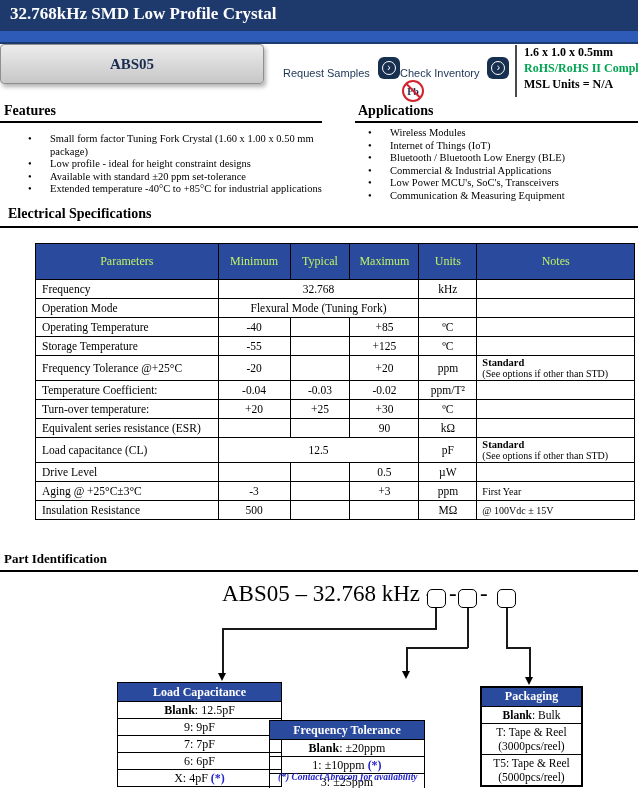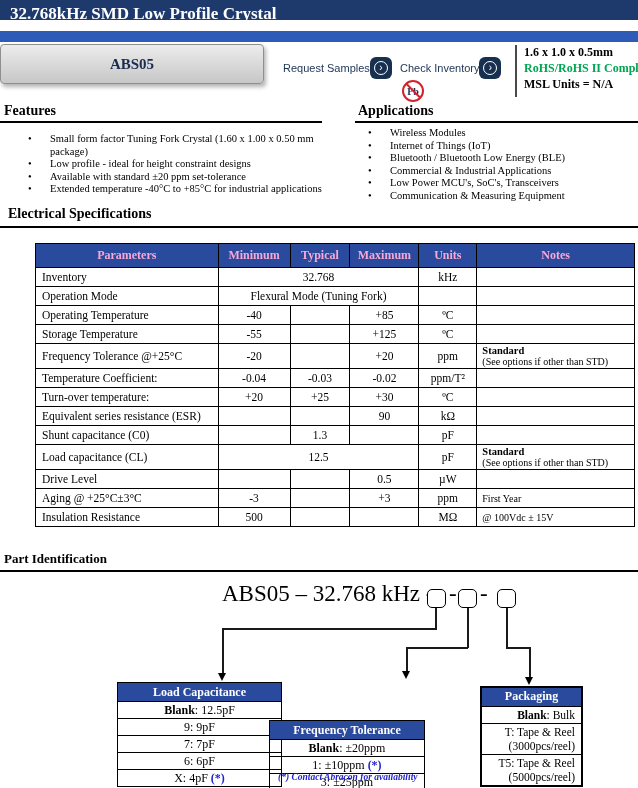--- a/index.html
+++ b/index.html
@@ -2,31 +2,31 @@
 <html><head>
 <meta charset="utf-8">
 <style>
   * { margin:0; padding:0; box-sizing:border-box; }
   html,body { background:#fff; }
   .page {
     position:relative; width:638px; height:788px; background:#fff;
     font-family:"Liberation Serif", serif; color:#000; overflow:hidden;
   }
   
-  .topbar { position:absolute; left:0; top:0; width:638px; height:20px;
+  .topbar { position:absolute; left:0; top:0; width:638px; height:44px;
     background:#1e3a6d; color:#fff; font-size:17px; font-weight:bold;
     line-height:28px; padding-left:10px; }
   .strip { position:absolute; left:0; top:31px; width:638px; height:11px; background:#2e5bb7; }
 
   
   .abs05-box { position:absolute; left:0; top:44px; width:264px; height:40px;
     background:linear-gradient(#ececec,#c7c7c7); border:1px solid #8f8f8f;
     border-radius:4px; box-shadow:2px 3px 4px rgba(0,0,0,.30);
     text-align:center; line-height:38px; font-size:15px; font-weight:bold; color:#1a2c50; }
-  .hdr-group { position:absolute; display:flex; align-items:center; 
+  .hdr-group { position:absolute; display:flex; align-items:flex-end; gap:8px;
     font-family:"Liberation Sans", sans-serif; font-size:11px; color:#1c3355; }
   .go-btn { width:22px; height:22px; background:#18304f; border-radius:6px;
     display:flex; align-items:center; justify-content:center; cursor:pointer; }
   .go-ring { width:14px; height:14px; border:1.5px solid #fff; border-radius:50%;
     display:flex; align-items:center; justify-content:center;
     color:#fff; font-size:10px; line-height:1; padding-bottom:1px; }
   .pb-icon { position:absolute; left:402px; top:80px; width:22px; height:22px;
     border:2px solid #d3232e; border-radius:50%; display:flex; align-items:center;
     justify-content:center; font-size:10px; font-weight:bold; color:#1a2c50; }
   .pb-slash { position:absolute; left:50%; top:-1px; width:2px; height:19px;
@@ -43,22 +43,22 @@
   ul.bullets li { position:relative; }
   #features-list li { padding-left:38px; }
   #features-list li::before { content:"•"; position:absolute; left:16px; }
   #applications-list li { padding-left:32px; }
   #applications-list li::before { content:"•"; position:absolute; left:10px; }
 
   
   .elec-table { position:absolute; left:35px; top:243px; width:600px;
     border-collapse:collapse; font-size:11.5px; }
   .elec-table th, .elec-table td { border:1px solid #000; vertical-align:middle; }
-  .elec-table thead th { background:#2a4a9d; color:#f9a8d4; font-weight:bold;
-    height:24px; font-size:12px; }
+  .elec-table thead th { background:#2a4a9d; color:#bef264; font-weight:normal;
+    height:36px; font-size:12px; }
   .elec-table thead th + th { border-left:1px solid #d9dff0; }
   .elec-table td { height:19px; padding:1px 4px; }
   .elec-table td.param { text-align:left; padding-left:6px; }
   .elec-table td.c { text-align:center; }
   .elec-table td.note { text-align:left; font-size:10px; line-height:11px; padding-left:5px; }
   .elec-table td.note b { font-size:10.5px; }
 
   
   .part-id { position:absolute; left:0; top:545px; width:638px; height:243px; }
   .pn-text { position:absolute; left:222px; top:36px; font-size:23px; }
@@ -67,21 +67,21 @@
   .pn-dash { position:absolute; font-size:23px; }
   .ln { position:absolute; background:#1a1a1a; }
   .arrow-down { position:absolute; width:0; height:0;
     border-left:4.5px solid transparent; border-right:4.5px solid transparent;
     border-top:8px solid #000; }
   .opt-table { position:absolute; border-collapse:collapse; font-size:12px; text-align:center; }
   .opt-table th { background:#2a4a9d; color:#fff; font-weight:bold; height:19px;
     border:1px solid #000; font-size:12px; }
   .opt-table td { border:1px solid #000; height:17px; padding:0 3px; }
   #packaging-table { border:2px solid #000; font-size:11.5px; }
-  #packaging-table td { line-height:14px; padding:1px 6px;text-align:right; }
+  #packaging-table td { line-height:14px; padding:1px 6px; }
   .star { color:#2323cc; font-weight:bold; }
   .ft-footnote { position:absolute; color:#2323cc; font-weight:bold; font-style:italic;
     font-size:9.5px; }
 </style>
 </head>
 <body>
 
 <div class="page">
 
   <div class="topbar">32.768kHz SMD Low Profile Crystal</div>
@@ -152,21 +152,21 @@
         <th>Parameters</th>
         <th>Minimum</th>
         <th>Typical</th>
         <th>Maximum</th>
         <th>Units</th>
         <th>Notes</th>
       </tr>
     </thead>
     <tbody>
         <tr>
-          <td class="param">Inventory</td>
+          <td class="param">Frequency</td>
           <td class="c" colspan="3">32.768</td>
           <td class="c">kHz</td>
           <td class="note"></td>
         </tr>
         <tr>
           <td class="param">Operation Mode</td>
           <td class="c" colspan="3">Flexural Mode (Tuning Fork)</td>
           <td class="c"></td>
           <td class="note"></td>
         </tr>
@@ -209,28 +209,20 @@
           <td class="c">+30</td>
           <td class="c">ºC</td>
           <td class="note"></td>
         </tr>
         <tr>
           <td class="param">Equivalent series resistance (ESR)</td>
           <td class="c"></td>
           <td class="c"></td>
           <td class="c">90</td>
           <td class="c">kΩ</td>
-          <td class="note"></td>
-        </tr>
-        <tr>
-          <td class="param">Shunt capacitance (C0)</td>
-          <td class="c"></td>
-          <td class="c">1.3</td>
-          <td class="c"></td>
-          <td class="c">pF</td>
           <td class="note"></td>
         </tr>
         <tr>
           <td class="param">Load capacitance (CL)</td>
           <td class="c" colspan="3">12.5</td>
           <td class="c">pF</td>
           <td class="note"><b>Standard</b><br>(See options if other than STD)</td>
         </tr>
         <tr>
           <td class="param">Drive Level</td>

